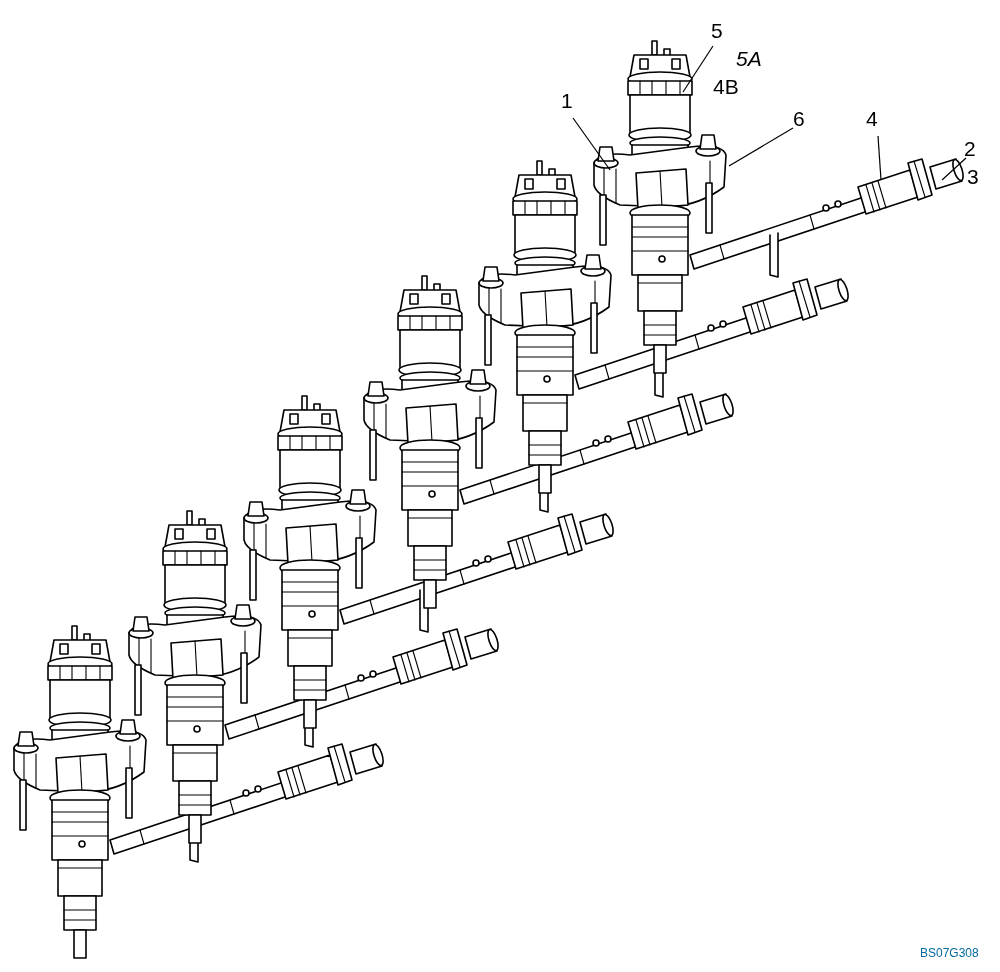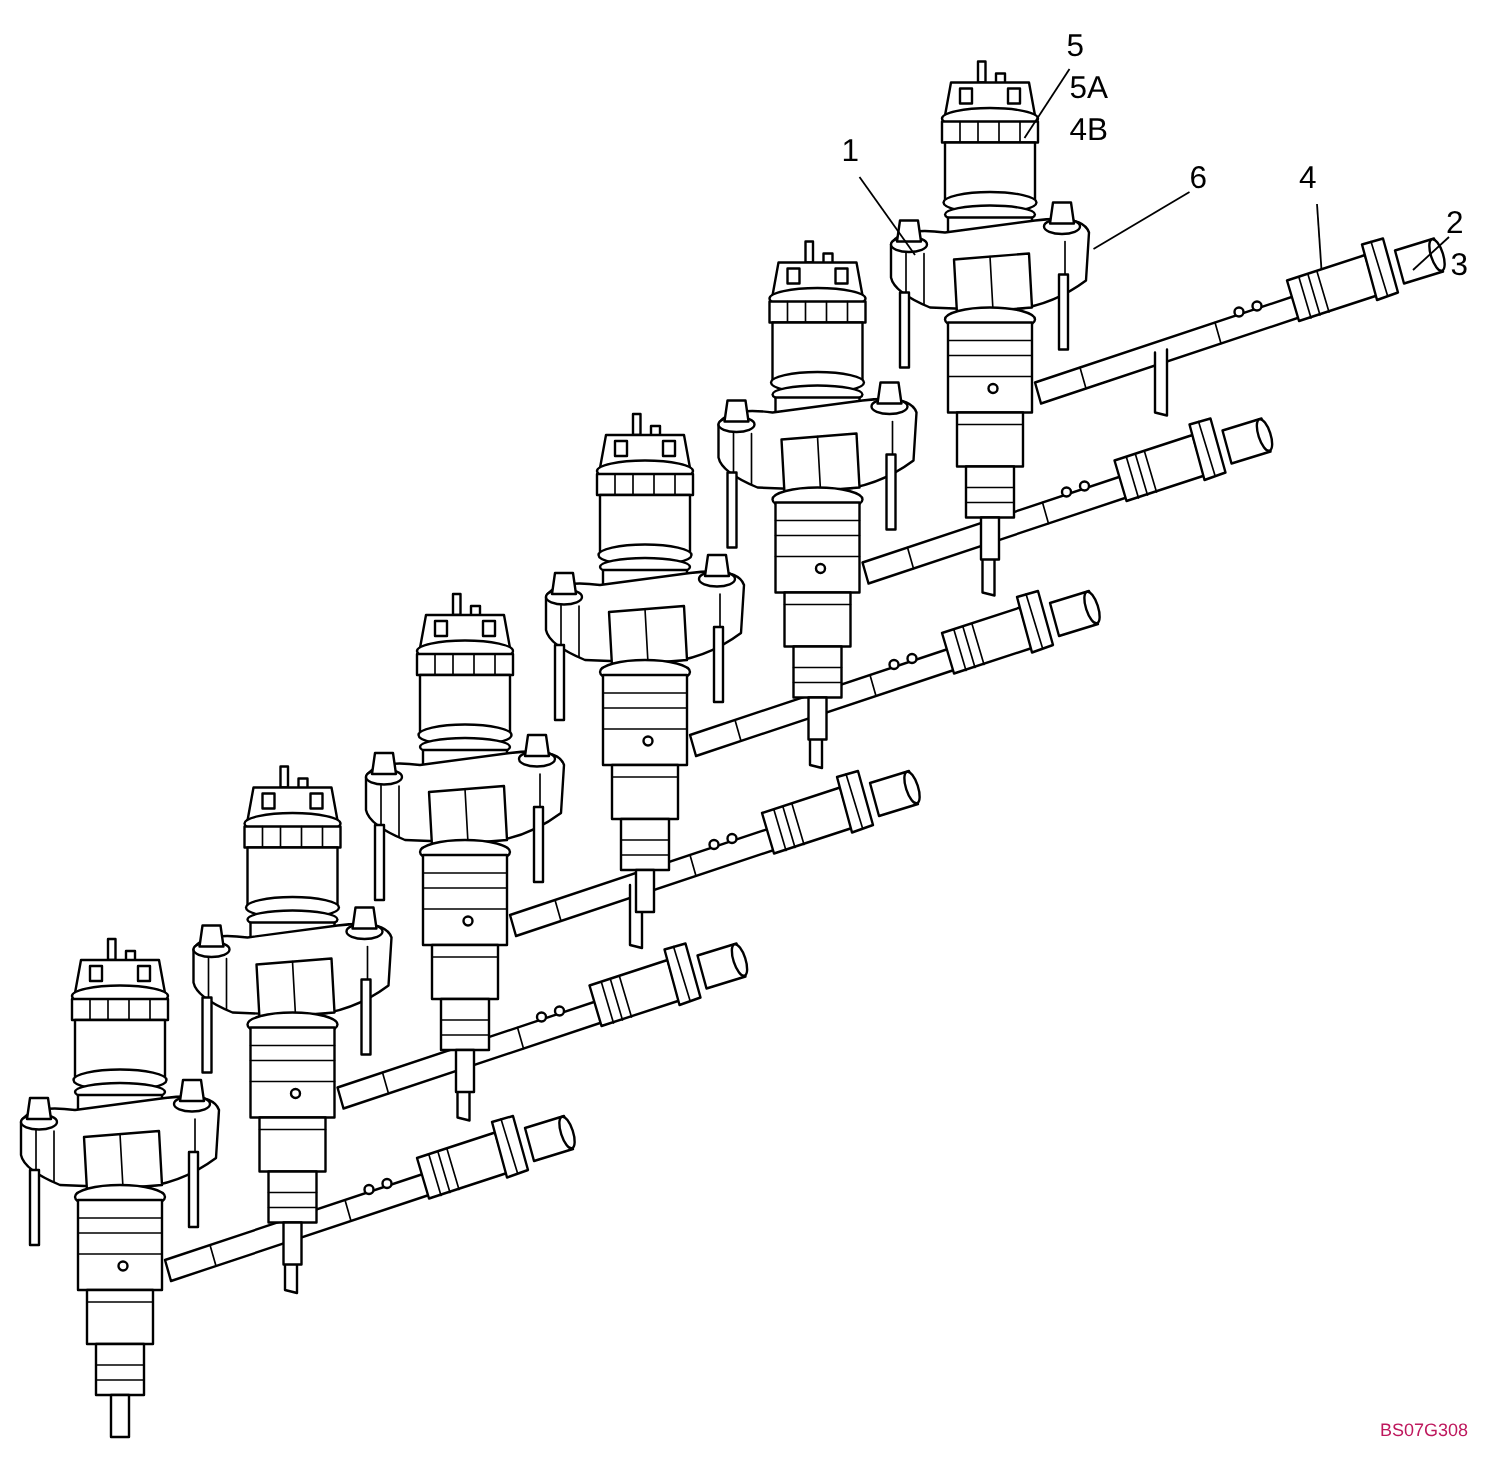--- a/index.html
+++ b/index.html
@@ -4,21 +4,21 @@
 <style>
   html, body { margin: 0; padding: 0; background: #ffffff; }
   body { width: 1000px; height: 972px; position: relative; overflow: hidden;
          font-family: "Liberation Sans", sans-serif; }
   #canvas { position: absolute; left: 0; top: 0; width: 1000px; height: 972px; }
   .ln { fill: #ffffff; stroke: #000; stroke-width: 1.6; stroke-linejoin: round; stroke-linecap: round; }
   .ln-thin { fill: none; stroke: #000; stroke-width: 1.1; stroke-linecap: round; }
   .leader { stroke: #000; stroke-width: 1.2; fill: none; }
   .callout { position: absolute; font-size: 21px; line-height: 21px; color: #000;
              font-family: "Liberation Sans", sans-serif; white-space: nowrap; }
-  .figcode { position: absolute; font-size: 12px; color: #be185d;
+  .figcode { position: absolute; font-size: 12px; color: #0369a1;
              font-family: "Liberation Sans", sans-serif; }
 </style>
 </head>
 <body>
 
 <svg id="canvas" viewBox="0 0 1000 972" xmlns="http://www.w3.org/2000/svg">
   <defs>
 
     <symbol id="injector" overflow="visible">
 
@@ -104,21 +104,21 @@
       <line class="leader" x1="713" y1="46" x2="683" y2="92"></line>
       <line class="leader" x1="793" y1="128" x2="729" y2="166"></line>
       <line class="leader" x1="878" y1="136" x2="881" y2="180"></line>
       <line class="leader" x1="966" y1="158" x2="942" y2="180"></line>
     </g>
 </svg>
 
 <div id="callout-layer">
     <div class="callout" style="left: 561px; top: 90px;">1</div>
     <div class="callout" style="left: 711px; top: 20px;">5</div>
-    <div class="callout" style="left: 713px; top: 48px;">5A</div>
+    <div class="callout" style="left: 736px; top: 48px; font-style: italic;">5A</div>
     <div class="callout" style="left: 713px; top: 76px;">4B</div>
     <div class="callout" style="left: 793px; top: 108px;">6</div>
     <div class="callout" style="left: 866px; top: 108px;">4</div>
     <div class="callout" style="left: 964px; top: 138px;">2</div>
     <div class="callout" style="left: 967px; top: 166px;">3</div>
   </div>
 
 <div class="figcode" style="left:920px; top:946px;">BS07G308</div>
 
 </body></html>

